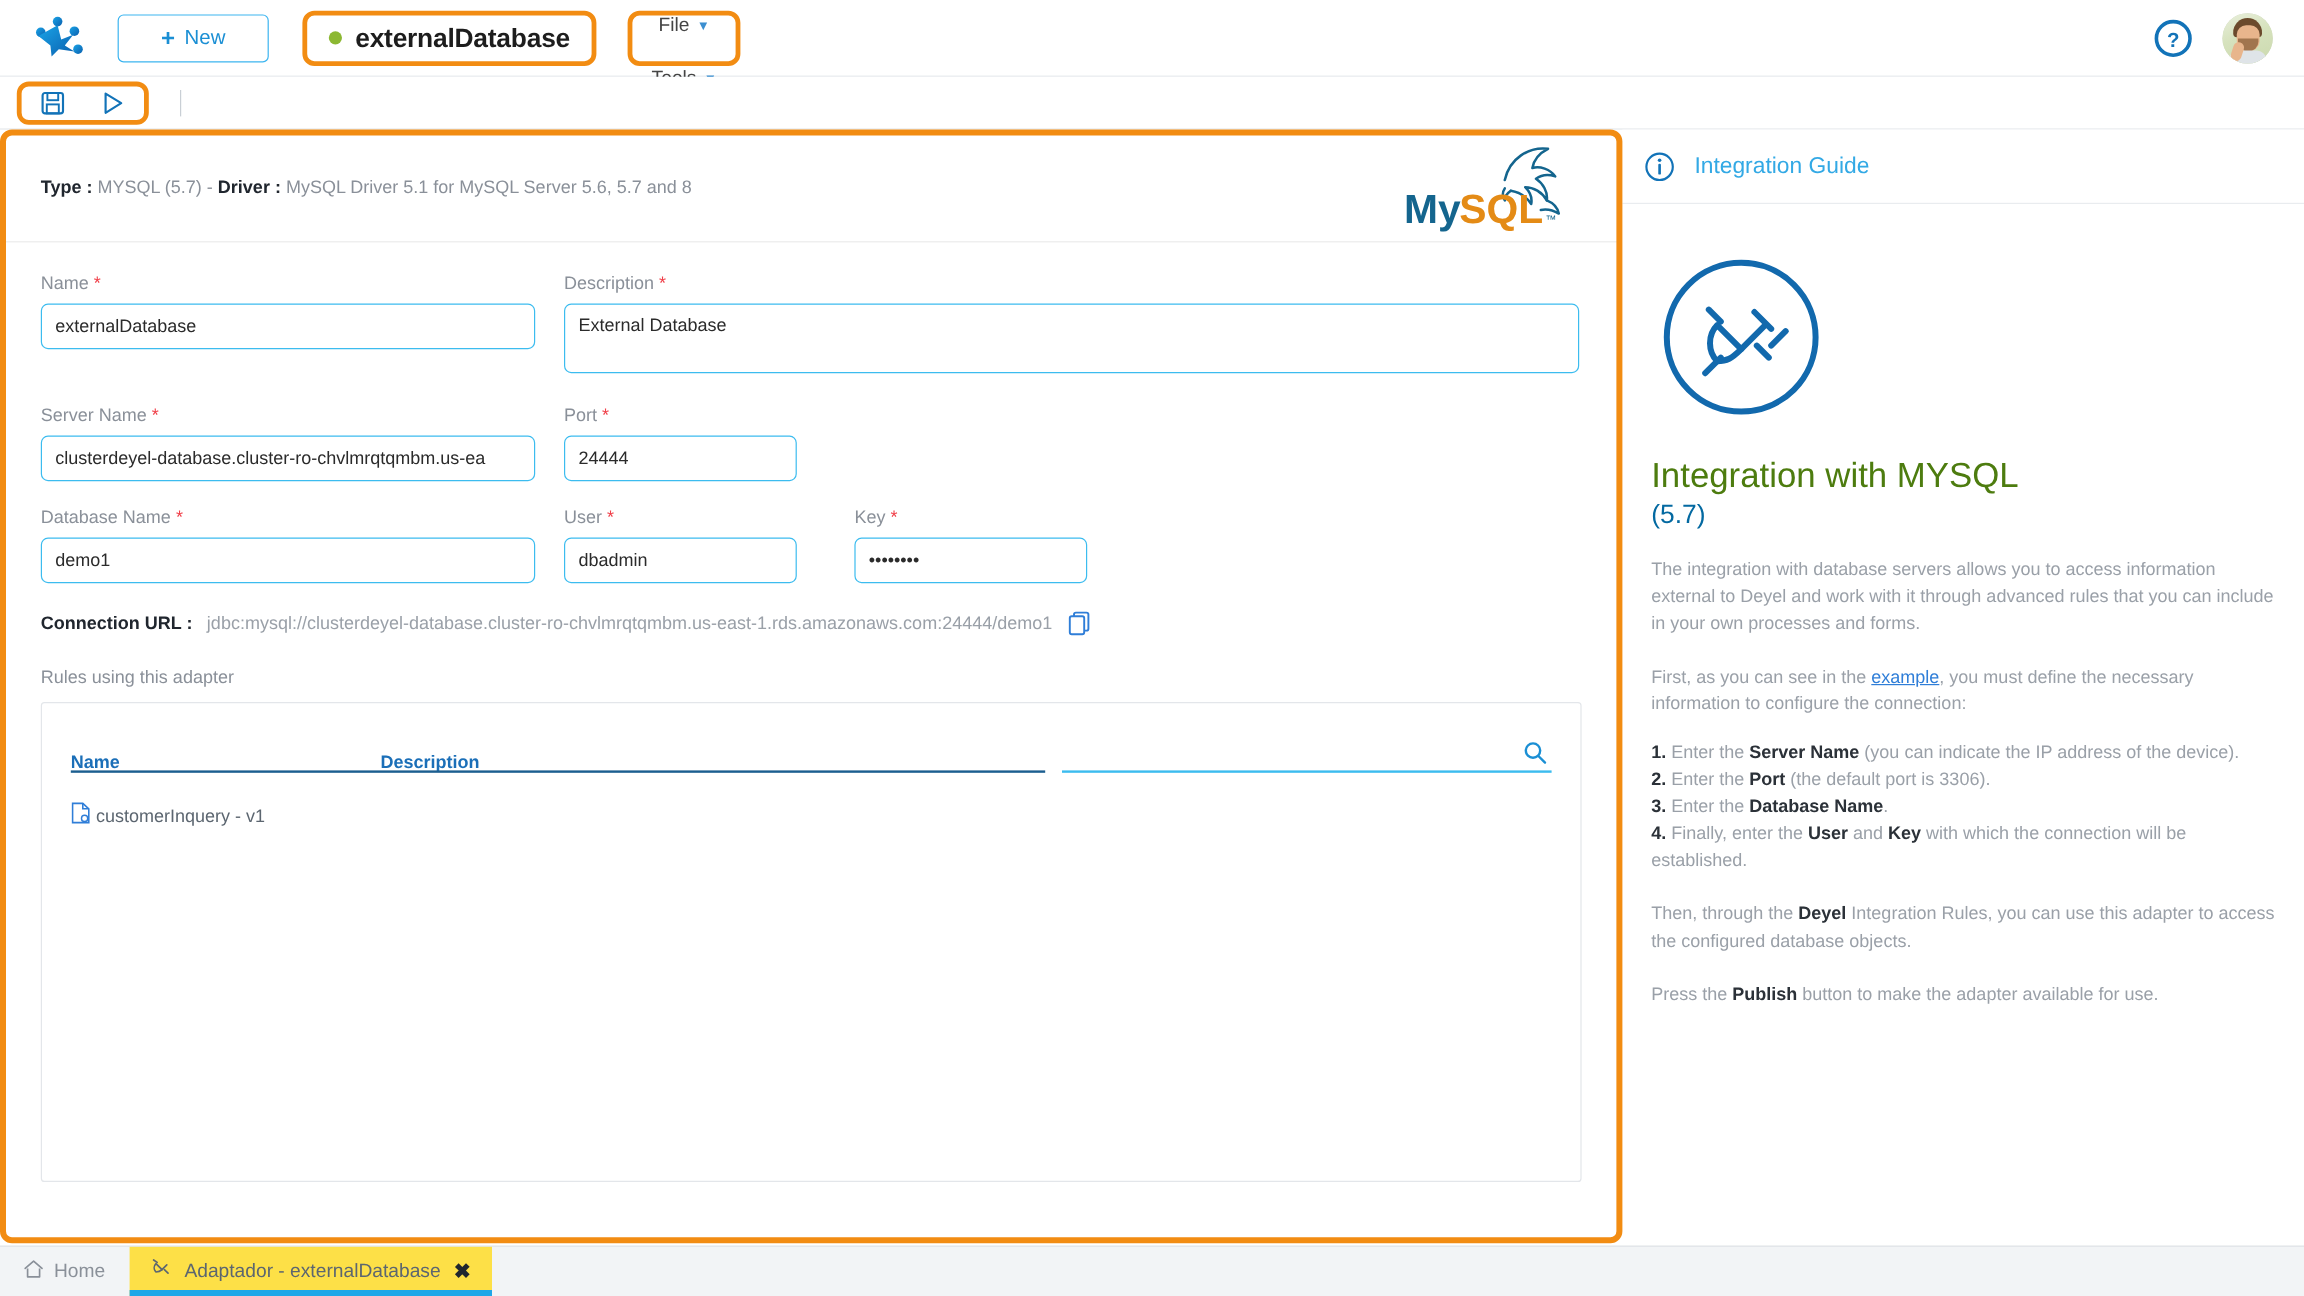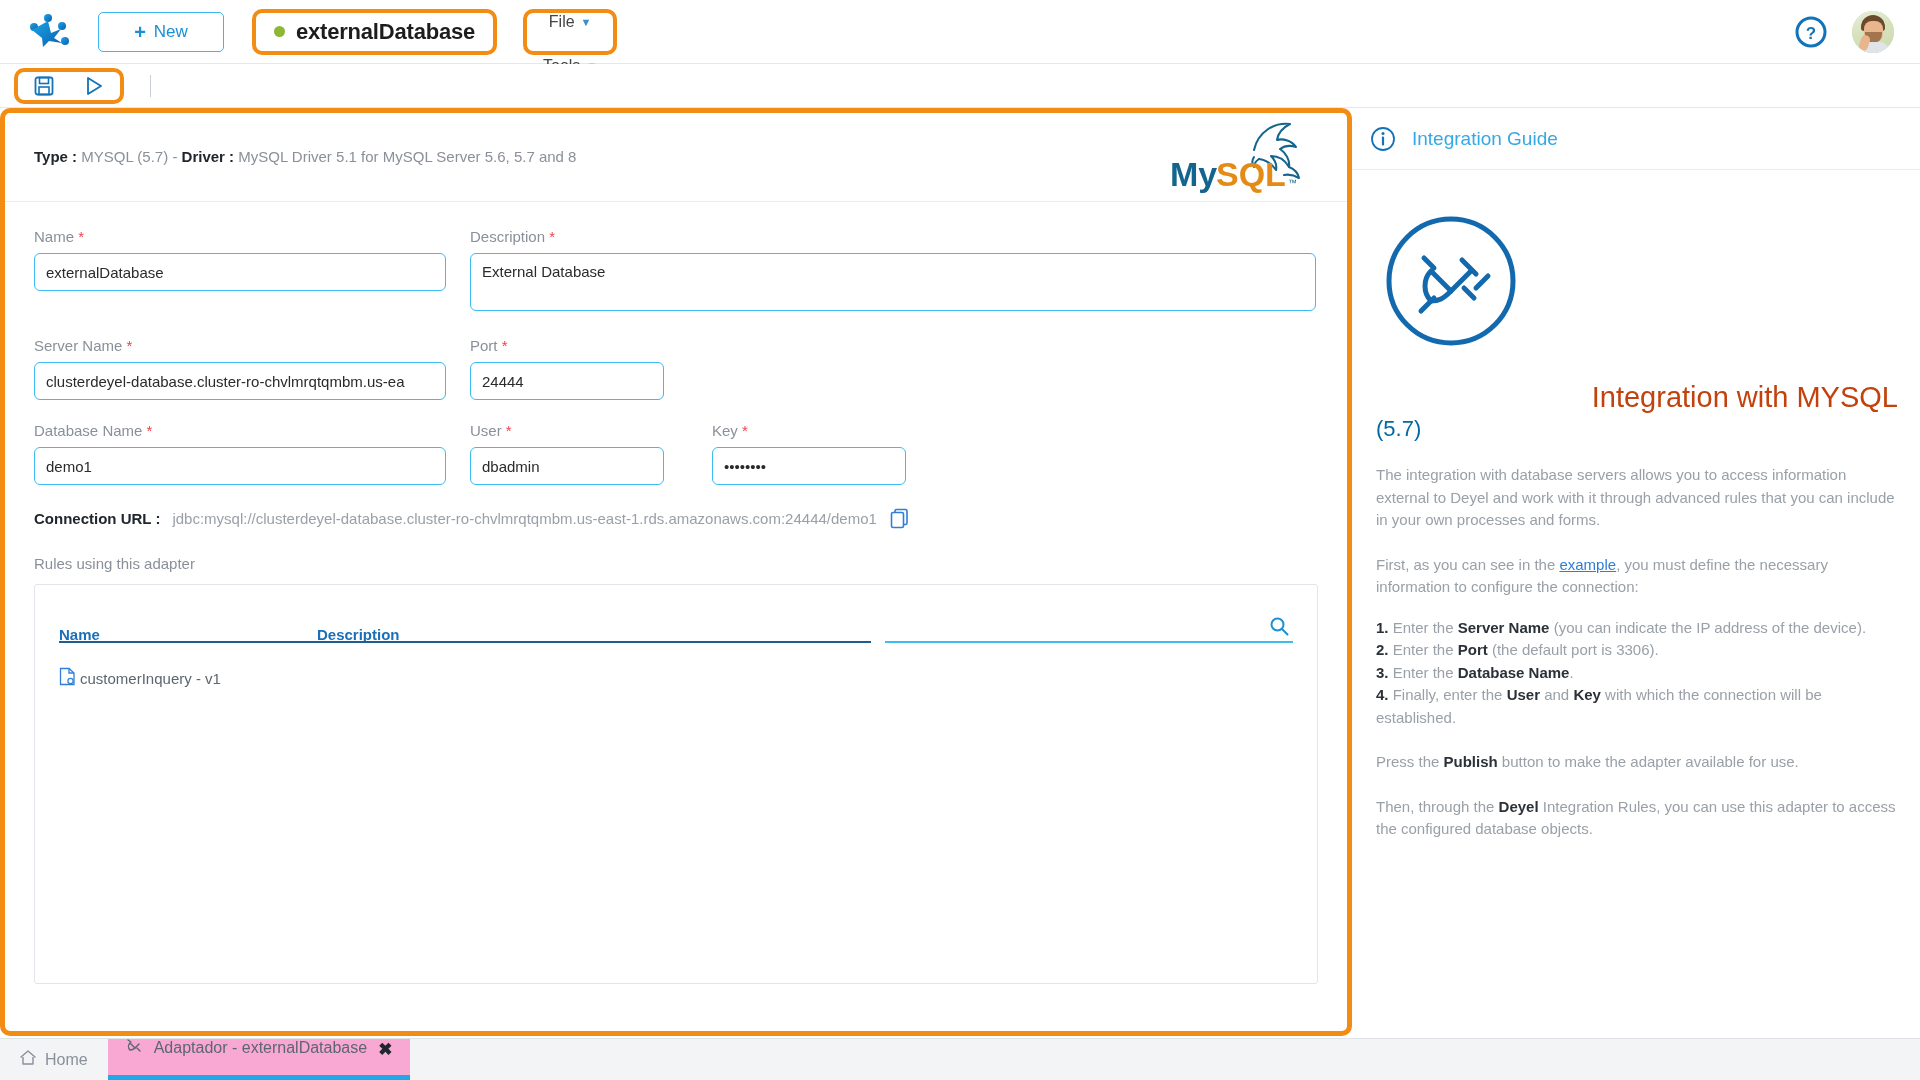--- a/index.html
+++ b/index.html
@@ -157,43 +157,43 @@
   
   .right-panel { width: 568px; height: 928px; background: #fff; }
   .rp-header {
     height: 62px; display: flex; align-items: center; gap: 16px; padding-left: 18px;
     border-bottom: 1px solid #e9ecef;
   }
   .rp-header .info-icon { width: 26px; height: 26px; }
   .rp-title { font-size: 19px; color: #33a9e5; }
   .rp-body { padding: 36px 22px 0 24px; }
   .plug-circle { width: 150px; height: 150px; }
-  .rp-h1 { font-size: 29px; color: #c2410c; margin-top: 24px; line-height: 1.18; text-align: right; }
+  .rp-h1 { font-size: 29px; color: #4d7c0f; margin-top: 24px; line-height: 1.18; }
   .rp-h2 { font-size: 22px; color: #0369a1; margin-top: 2px; }
   .rp-p {
     font-size: 15px; color: #9aa0a8; line-height: 1.5; margin-top: 22px;
   }
   .rp-p b { color: #2b3138; font-weight: 700; }
   .rp-link { color: #2f7ed8; }
   .rp-list { font-size: 15px; color: #9aa0a8; line-height: 1.5; margin-top: 18px; }
   .rp-list .num { color: #2b3138; font-weight: 700; }
   .rp-list b { color: #2b3138; font-weight: 700; }
 
   
   .taskbar {
     position: absolute; bottom: 0; left: 0; width: 1920px; height: 42px;
     background: #f2f4f6; border-top: 1px solid #dfe3e7; display: flex; align-items: stretch;
   }
   .tb-home {
     display: flex; align-items: center; gap: 9px; padding: 0 20px; font-size: 16px;
     color: #8a9099; cursor: pointer;
   }
   .tb-tab {
-    display: flex; gap: 11px; padding: 0 18px; font-size: 16px;
-    color: #5c6670; background: #f9a8d4; position: relative; cursor: pointer;
+    display: flex; align-items: center; gap: 11px; padding: 0 18px; font-size: 16px;
+    color: #5c6670; background: #fde047; position: relative; cursor: pointer;
   }
   .tb-tab .accent {
     position: absolute; left: 0; right: 0; bottom: 0; height: 5px; background: #1fa7e8;
   }
   .tb-close { font-size: 17px; font-weight: 700; color: #20262e; cursor: pointer; }
 </style>
 </head>
 <body>
 
 <div class="topbar">
@@ -458,25 +458,25 @@
         </div>
         <div>
           <span class="num">3.</span><span> Enter the </span><b>Database Name</b><span>.</span>
         </div>
         <div>
           <span class="num">4.</span><span> Finally, enter the </span><b>User</b><span> and </span><b>Key</b><span> with which the connection will be established.</span>
         </div>
       </div>
 
       <p class="rp-p">
+        <span>Then, through the </span><b>Deyel</b><span> Integration Rules, you can use this adapter to access the configured database objects.</span>
+      </p>
+
+      <p class="rp-p">
         <span>Press the </span><b>Publish</b><span> button to make the adapter available for use.</span>
-      </p>
-
-      <p class="rp-p">
-        <span>Then, through the </span><b>Deyel</b><span> Integration Rules, you can use this adapter to access the configured database objects.</span>
       </p>
     </div>
   </div>
 </div>
 
 <div class="taskbar">
   <div class="tb-home">
     <span>
       <svg width="16" height="15" viewBox="0 0 16 15">
         <path d="M1 7 L8 1 L15 7" fill="none" stroke="#8a9099" stroke-width="1.4" stroke-linecap="round" stroke-linejoin="round"></path>

